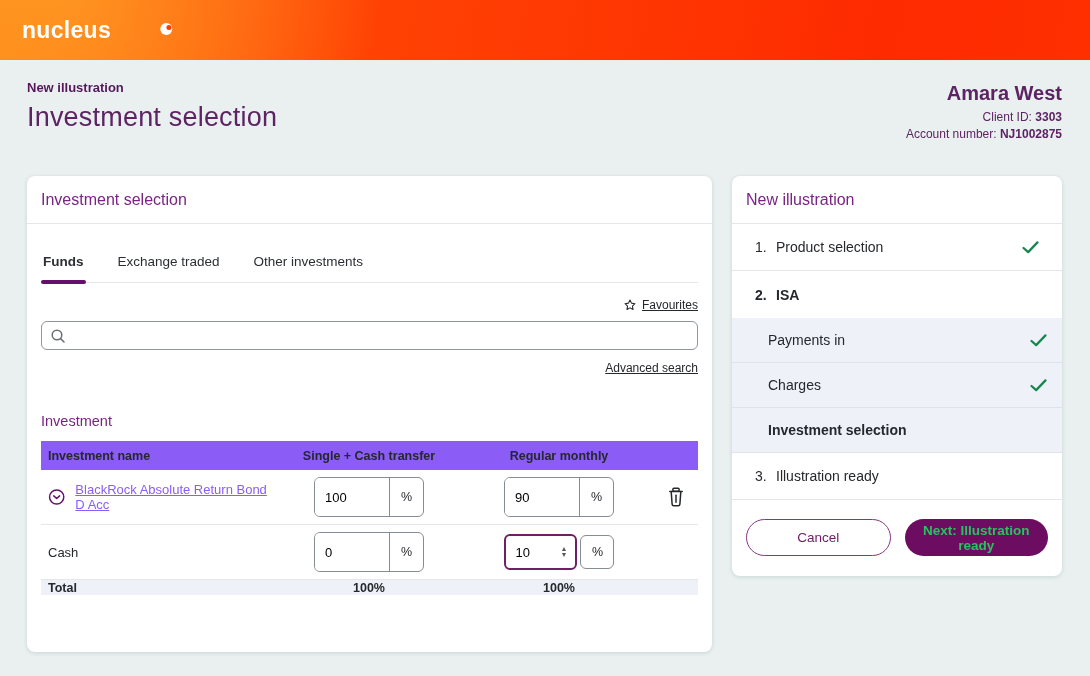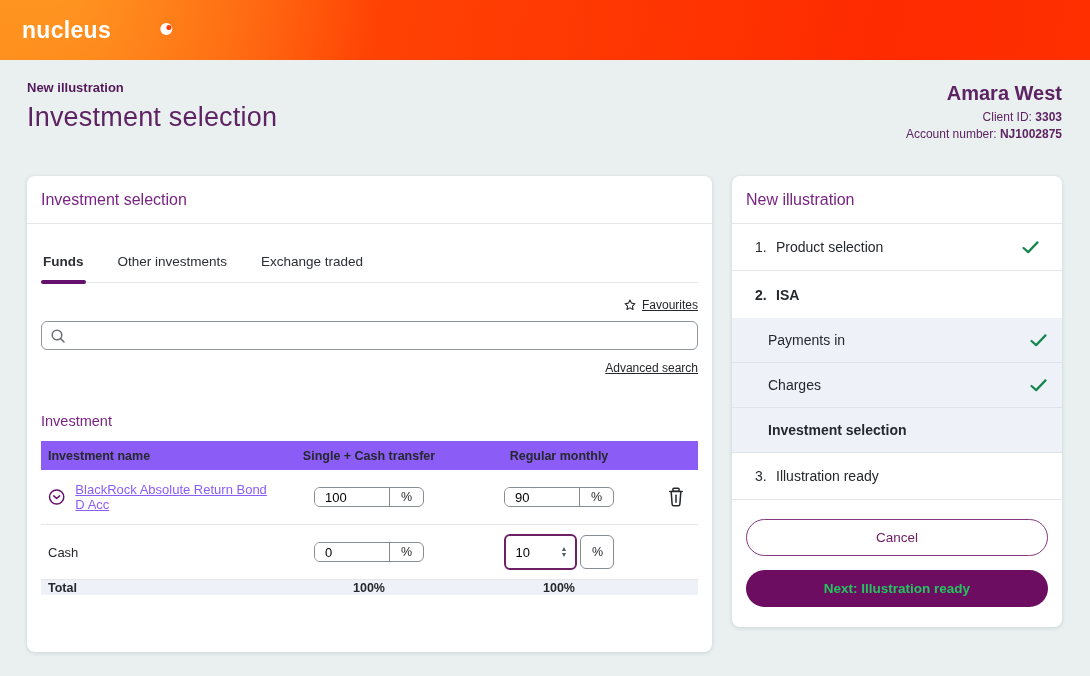--- a/index.html
+++ b/index.html
@@ -74,21 +74,21 @@
   .col-name { flex: 1; display: flex; align-items: center; gap: 10px; padding-left: 7px; }
   .col-val { width: 190px; display: flex; justify-content: center; align-items: center; }
   .col-act { width: 44px; display: flex; justify-content: center; }
   .t-head { background: #8b5cf6; height: 29px; font-size: 12.5px; font-weight: bold; }
   .t-head .col-name { padding-left: 7px; }
   .t-body-row { height: 55px; border-bottom: 1px solid #e4e7ea; font-size: 13px; }
   .t-body-row:last-of-type { border-bottom: none; }
   .t-total { background: #eef2f8; height: 15px; font-size: 12.5px; font-weight: bold; }
   .fund-link { font-size: 13px; color: #8b5cf6; text-decoration: underline; cursor: pointer; }
 
-  .input-group { display: flex; height: 20px; border: 1px solid #868c93; border-radius: 6px; overflow: hidden; background: #fff; }
+  .input-group { display: flex; height: 40px; border: 1px solid #868c93; border-radius: 6px; overflow: hidden; background: #fff; }
   .input-group input {
     width: 74px; border: none; outline: none; padding: 0 10px; font-size: 13px; font-family: inherit;
   }
   .suffix {
     width: 34px; display: flex; align-items: center; justify-content: center;
     font-size: 12.5px; border-left: 1px solid #868c93; color: #26282c;
   }
   .combo { display: flex; align-items: center; }
   .num-focus {
     display: flex; align-items: center; height: 36px; border: 2px solid #6d2064; border-radius: 6px;
@@ -110,21 +110,21 @@
   }
   .step-row.no-border { border-bottom: none; }
   .step-row.bold { font-weight: bold; }
   .sub-step {
     background: #eef2f8; border-bottom: 1px solid #dde3ec;
     padding: 0 15px 0 36px; height: 45px; cursor: pointer;
   }
   .sub-step.current { font-weight: bold; cursor: default; }
   .sub-step:last-of-type { border-bottom: 1px solid #e4e7ea; }
   .step-num { display: inline-block; width: 21px; }
-  .btn-area { padding: 19px 14px 20px; display: flex; flex-direction: column; gap: 14px; }
+  .btn-area { padding: 19px 14px 20px; display: flex; flex-direction: row; gap: 14px; }
   .btn { width: 100%; height: 37px; border-radius: 19px; font-size: 13.5px; font-family: inherit; cursor: pointer; }
   .btn-outline { background: #fff; border: 1px solid #86387c; color: #6d2064; }
   .btn-primary { background: #6d0d61; border: none; color: #22c55e; font-weight: bold; }
 </style>
 </head>
 <body>
 
 <header class="topbar">
   <div class="logo">
     <span class="logo-text">nucleus</span>
@@ -153,22 +153,22 @@
   </div>
 </div>
 
 <div class="content">
 
   <section class="card card-left">
     <div class="card-title">Investment selection</div>
 
     <div class="tabs">
       <div class="tab active">Funds</div>
+      <div class="tab">Exchange traded</div>
       <div class="tab">Other investments</div>
-      <div class="tab">Exchange traded</div>
     </div>
 
     <div class="fav-row">
       <svg width="14" height="14" viewBox="0 0 24 24" fill="none" stroke="#26282c" stroke-width="1.8" stroke-linejoin="round">
         <path d="M12 3.5l2.6 5.3 5.9.9-4.3 4.1 1 5.8-5.2-2.7-5.2 2.7 1-5.8L3.5 9.7l5.9-.9z"></path>
       </svg>
       <span class="link">Favourites</span>
     </div>
 
     <div class="search-box">

